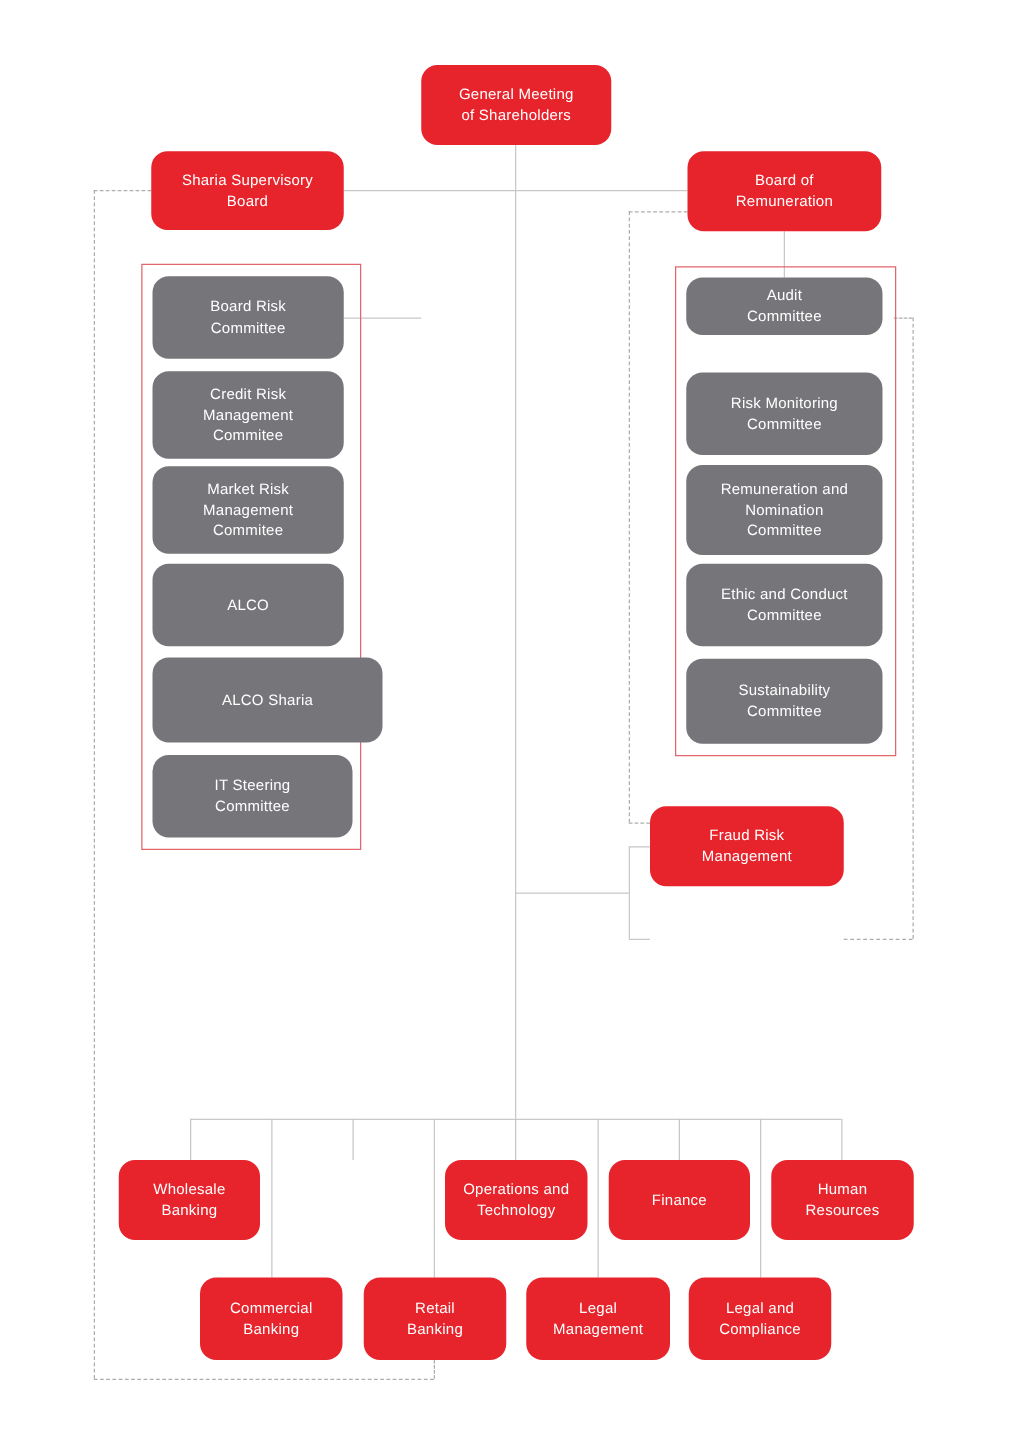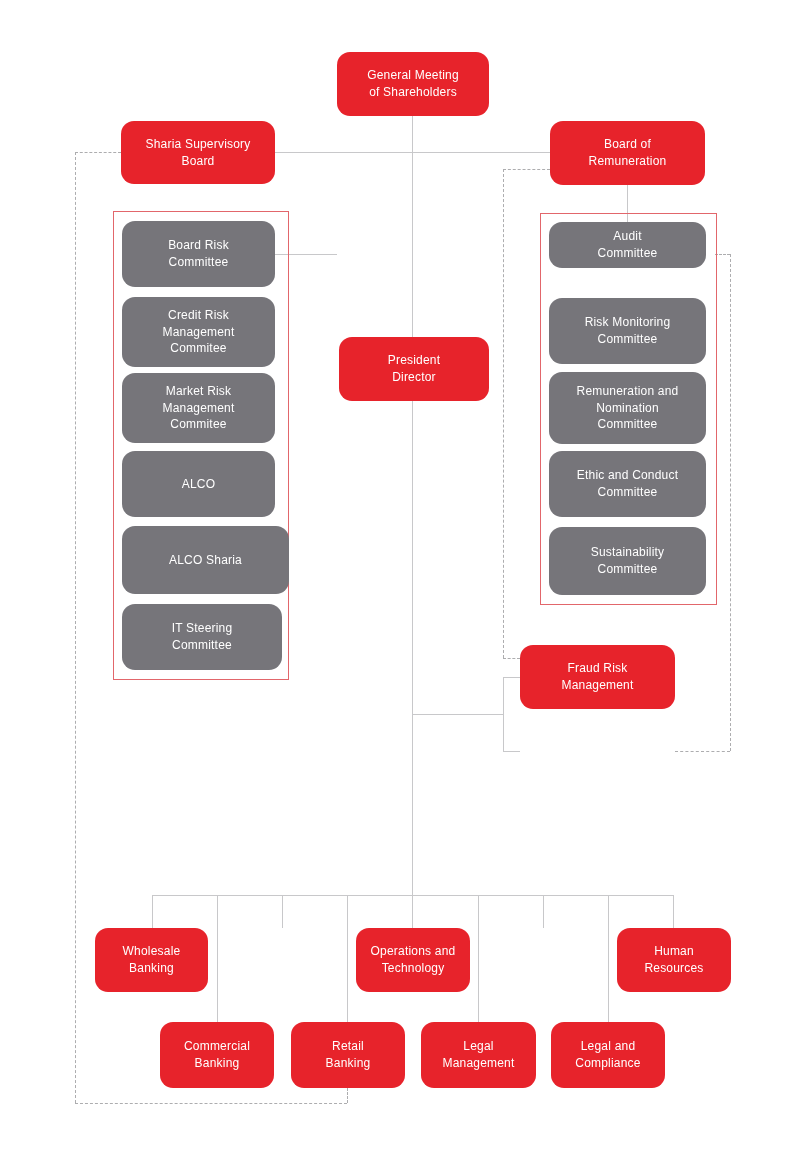--- a/index.html
+++ b/index.html
@@ -61,33 +61,31 @@
 
   <div class="group" style="left:113px;top:211px;width:174px;height:467px"></div>
   <div class="group" style="left:540px;top:213px;width:175px;height:390px"></div>
 
   <div class="node red" style="left:337px;top:52px;width:152px;height:64px">General Meeting
 of Shareholders</div>
   <div class="node red" style="left:121px;top:121px;width:154px;height:63px">Sharia Supervisory
 Board</div>
   <div class="node red" style="left:550px;top:121px;width:155px;height:64px">Board of
 Remuneration</div>
-  <div class="node red" style="left:339px;top:337px;width:150px;height:64px">President
-Director</div>
 
   <div class="node gray" style="left:122px;top:221px;width:153px;height:66px">Board Risk
 Committee</div>
   <div class="node gray" style="left:122px;top:297px;width:153px;height:70px">Credit Risk
 Management
 Commitee</div>
   <div class="node gray" style="left:122px;top:373px;width:153px;height:70px">Market Risk
 Management
 Commitee</div>
   <div class="node gray" style="left:122px;top:451px;width:153px;height:66px">ALCO</div>
-  <div class="node gray" style="left:122px;top:526px;width:167px;height:68px">ALCO Sharia</div>
+  <div class="node gray" style="left:122px;top:526px;width:184px;height:68px">ALCO Sharia</div>
   <div class="node gray" style="left:122px;top:604px;width:160px;height:66px">IT Steering
 Committee</div>
 
   <div class="node gray" style="left:549px;top:222px;width:157px;height:46px">Audit
 Committee</div>
   <div class="node gray" style="left:549px;top:298px;width:157px;height:66px">Risk Monitoring
 Committee</div>
   <div class="node gray" style="left:549px;top:372px;width:157px;height:72px">Remuneration and
 Nomination
 Committee</div>
@@ -96,20 +94,21 @@
   <div class="node gray" style="left:549px;top:527px;width:157px;height:68px">Sustainability
 Committee</div>
 
   <div class="node red" style="left:520px;top:645px;width:155px;height:64px">Fraud Risk
 Management</div>
 
   <div class="node red" style="left:95px;top:928px;width:113px;height:64px">Wholesale
 Banking</div>
   <div class="node red" style="left:356px;top:928px;width:114px;height:64px">Operations and
 Technology</div>
+  <div class="node red" style="left:487px;top:928px;width:113px;height:64px">Finance</div>
   <div class="node red" style="left:617px;top:928px;width:114px;height:64px">Human
 Resources</div>
 
   <div class="node red" style="left:160px;top:1022px;width:114px;height:66px">Commercial
 Banking</div>
   <div class="node red" style="left:291px;top:1022px;width:114px;height:66px">Retail
 Banking</div>
   <div class="node red" style="left:421px;top:1022px;width:115px;height:66px">Legal
 Management</div>
   <div class="node red" style="left:551px;top:1022px;width:114px;height:66px">Legal and

